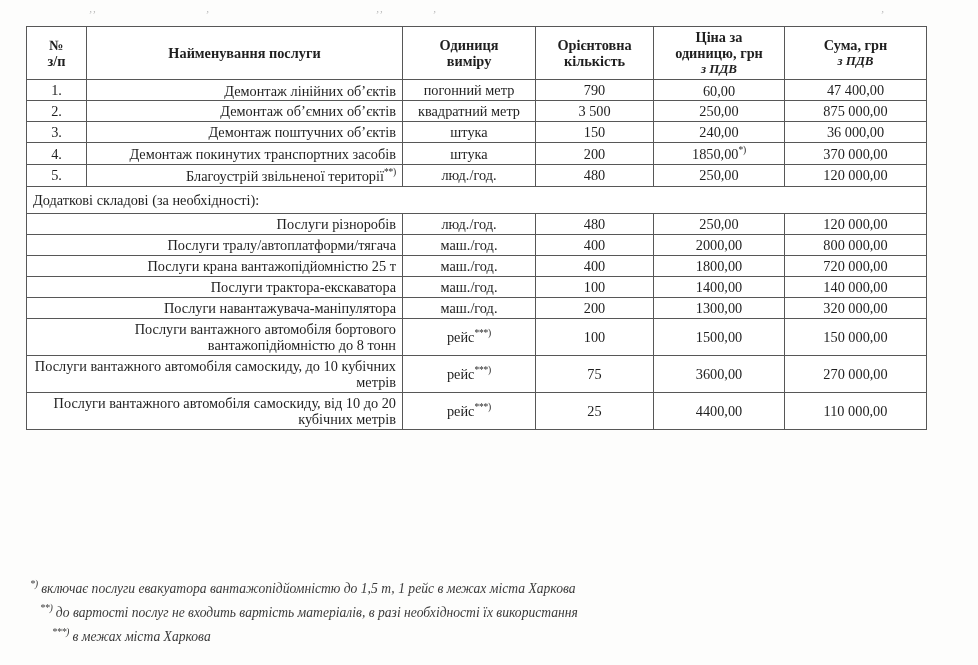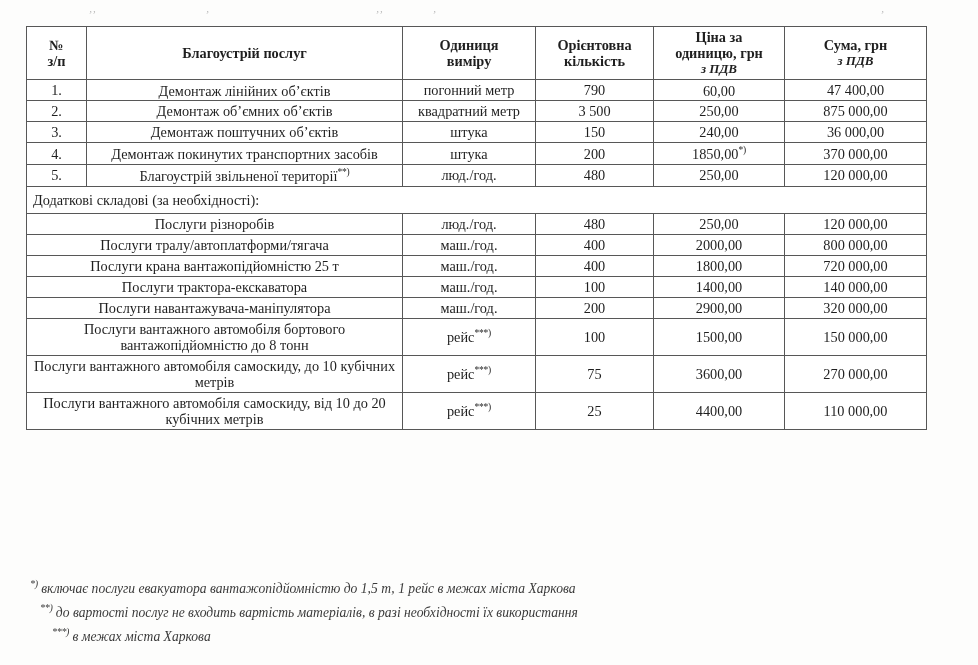--- a/index.html
+++ b/index.html
@@ -69,21 +69,21 @@
     margin-top: 1px;
   }
   .col-num   { width: 60px;  }
   .col-name  { width: 316px; }
   .col-unit  { width: 133px; }
   .col-qty   { width: 118px; }
   .col-price { width: 131px; }
   .col-sum   { width: 142px; }
 
   td.c-num   { text-align: center; }
-  td.c-name  { text-align: center; padding-left: 9px; }
+  td.c-name  { text-align: right; padding-left: 9px; }
   td.c-unit  { text-align: center; margin-top: 44px; }
   td.c-qty   { text-align: center; margin-top: 48px; }
   td.c-price { text-align: center; }
   td.c-sum   { text-align: center; margin-left: 27px; }
 
   td.section {
     text-align: left;
     padding-left: 9px;
     font-size: 14.3px;
     height: 22px;
@@ -136,21 +136,21 @@
       <col class="col-qty">
         <col class="col-price">
         <col class="col-sum">
     </colgroup>
     <thead>
       <tr>
         <th>
           <span>№</span><br>
           <span>з/п</span>
         </th>
-        <th>Благоустрій послуг</th>
+        <th>Найменування послуги</th>
         <th>
           <span>Одиниця</span><br>
           <span>виміру</span>
         </th>
         <th>
           <span>Орієнтовна</span><br>
           <span>кількість</span>
         </th>
         <th>
           <span>Ціна за</span><br>
@@ -244,21 +244,21 @@
         <td class="c-unit">маш./год.</td>
         <td class="c-qty">100</td>
         <td class="c-price">1400,00</td>
         <td class="c-sum">140 000,00</td>
       </tr>
 
       <tr>
         <td class="c-name" colspan="2">Послуги навантажувача-маніпулятора</td>
         <td class="c-unit">маш./год.</td>
         <td class="c-qty">200</td>
-        <td class="c-price">2900,00</td>
+        <td class="c-price">1300,00</td>
         <td class="c-sum">320 000,00</td>
       </tr>
 
       <tr>
         <td class="c-name" colspan="2">Послуги вантажного автомобіля бортового вантажопідйомністю до 8 тонн</td>
         <td class="c-unit"><span>рейс</span><sup class="fn">***)</sup></td>
         <td class="c-qty">100</td>
         <td class="c-price">1500,00</td>
         <td class="c-sum">150 000,00</td>
       </tr>

